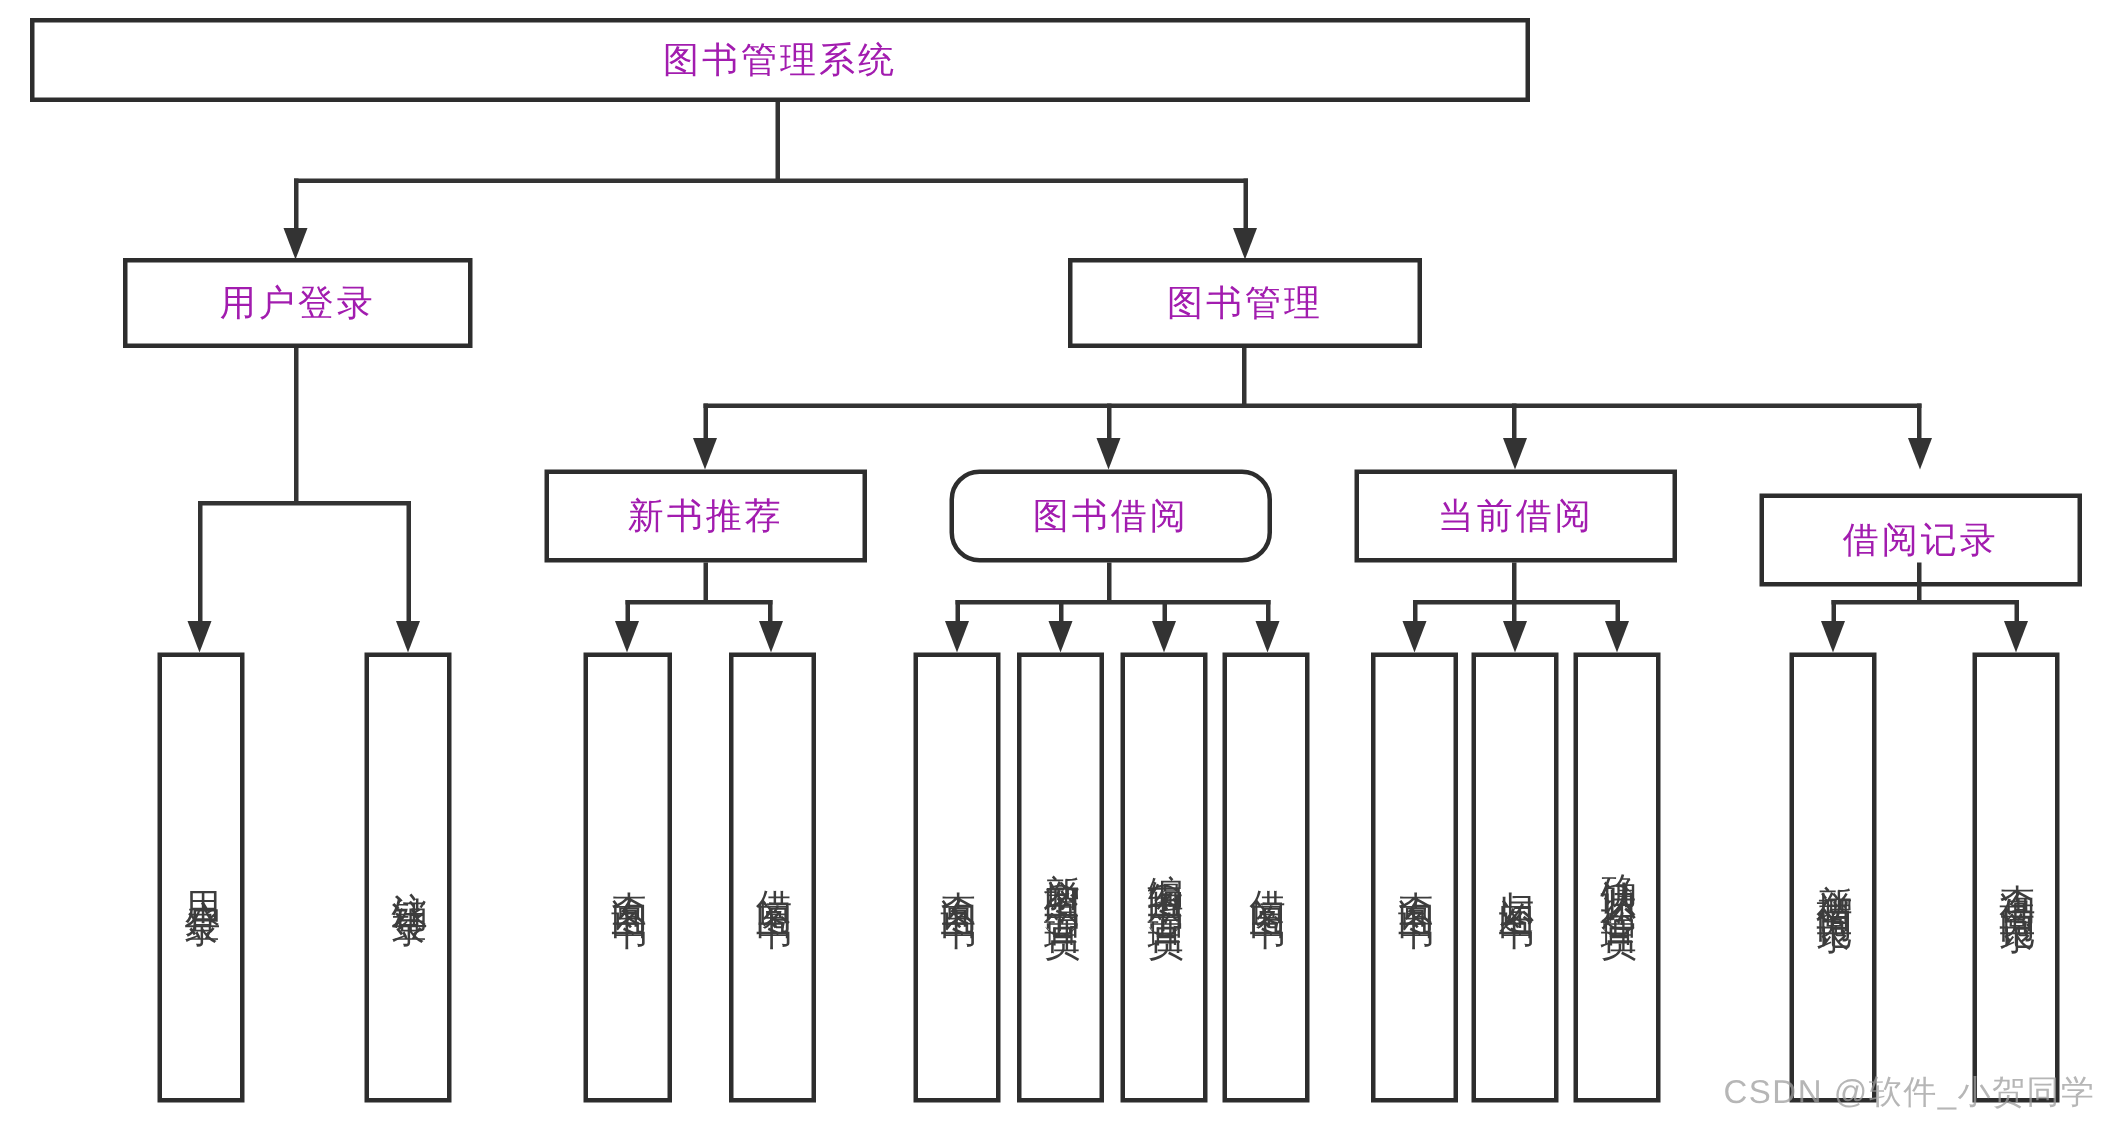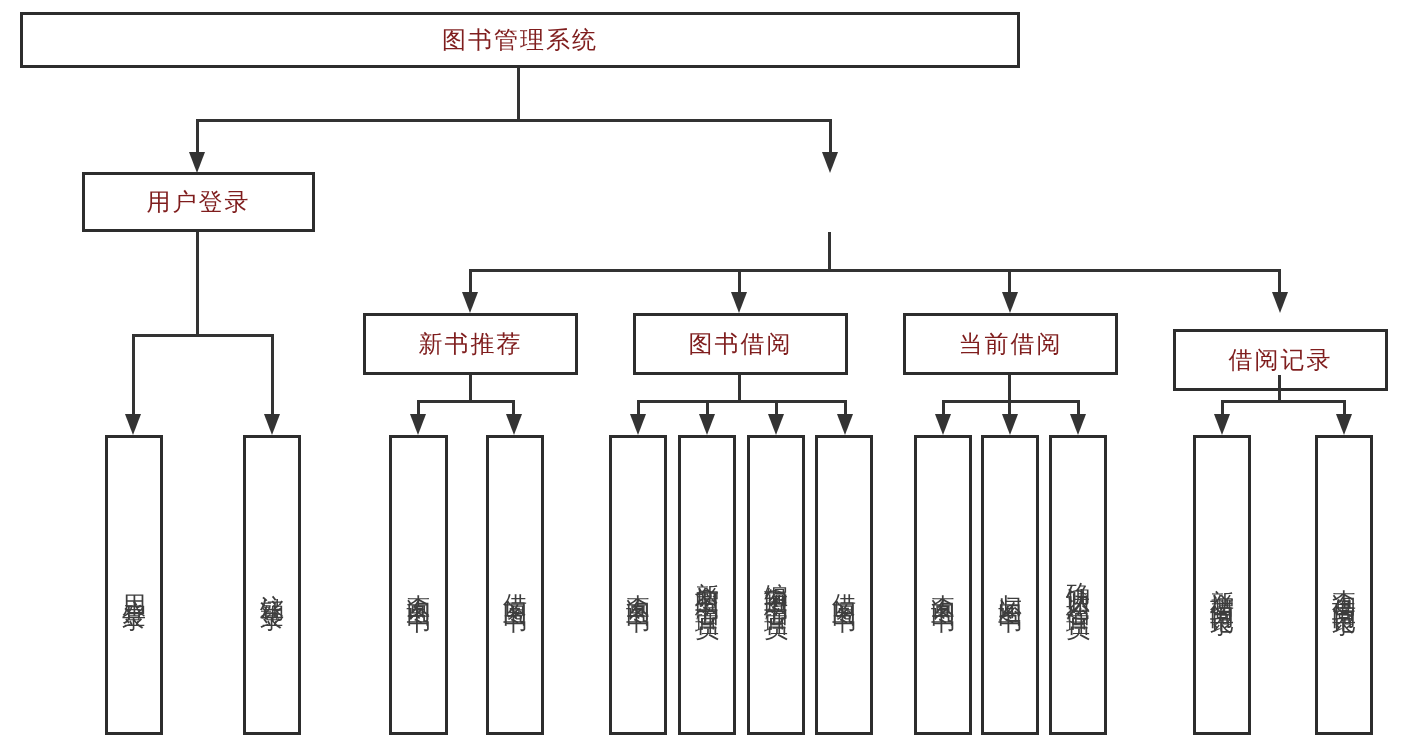--- a/index.html
+++ b/index.html
@@ -9,21 +9,21 @@
     background:#ffffff;
     font-family:"Liberation Sans","DejaVu Sans",sans-serif;
     overflow:hidden;
   }
   .node{
     position:absolute;
     box-sizing:border-box;
     border:3px solid #2d2d2d;
     background:#ffffff;
     display:flex;align-items:center;justify-content:center;
-    font-size:24px;color:#7f1d1d;letter-spacing:2px;
+    font-size:24px;color:#a21caf;letter-spacing:2px;
     text-align:center;
   }
   .vnode{
     position:absolute;
     box-sizing:border-box;
     border:3px solid #2d2d2d;
     background:#ffffff;
     display:flex;align-items:center;justify-content:center;
     color:#3d3d3d;
   }
@@ -63,20 +63,23 @@
   <div class="vline" style="left:517px;top:68px;height:53px;"></div>
   <div class="hline" style="left:196px;top:119px;width:636px;"></div>
   <div class="vline" style="left:196px;top:119px;height:36px;"></div>
   <div class="arrow" style="left:189px;top:152px;"></div>
   <div class="vline" style="left:829px;top:119px;height:36px;"></div>
   <div class="arrow" style="left:822px;top:152px;"></div>
 
   <div class="node" style="left:82px;top:172px;width:233px;height:60px;">
     <span>用户登录</span>
   </div>
+  <div class="node" style="left:712px;top:172px;width:236px;height:60px;">
+    <span>图书管理</span>
+  </div>
 
   <div class="vline" style="left:196px;top:232px;height:104px;"></div>
   <div class="hline" style="left:132px;top:334px;width:142px;"></div>
   <div class="vline" style="left:132px;top:334px;height:81px;"></div>
   <div class="arrow" style="left:125px;top:414px;"></div>
   <div class="vline" style="left:271px;top:334px;height:81px;"></div>
   <div class="arrow" style="left:264px;top:414px;"></div>
 
   <div class="vline" style="left:828px;top:232px;height:39px;"></div>
   <div class="hline" style="left:469px;top:269px;width:812px;"></div>
@@ -85,21 +88,21 @@
   <div class="vline" style="left:738px;top:269px;height:26px;"></div>
   <div class="arrow" style="left:731px;top:292px;"></div>
   <div class="vline" style="left:1008px;top:269px;height:26px;"></div>
   <div class="arrow" style="left:1002px;top:292px;"></div>
   <div class="vline" style="left:1278px;top:269px;height:26px;"></div>
   <div class="arrow" style="left:1272px;top:292px;"></div>
 
   <div class="node" style="left:363px;top:313px;width:215px;height:62px;">
     <span>新书推荐</span>
   </div>
-  <div class="node" style="left:633px;top:313px;width:215px;height:62px;">
+  <div class="node" style="left:633px;top:313px;width:215px;height:62px;border-radius:20px;">
     <span>图书借阅</span>
   </div>
   <div class="node" style="left:903px;top:313px;width:215px;height:62px;text-align:center;">
     <span>当前借阅</span>
   </div>
   <div class="node" style="left:1173px;top:329px;width:215px;height:62px;">
     <span>借阅记录</span>
   </div>
 
   <div class="vline" style="left:469px;top:375px;height:27px;"></div>
@@ -173,14 +176,15 @@
     <span class="vtext">确认归还（管理员）</span>
   </div>
 
   <div class="vnode" style="left:1193px;top:435px;width:58px;height:300px;">
     <span class="vtext">新增借阅记录</span>
   </div>
   <div class="vnode" style="left:1315px;top:435px;width:58px;height:300px;">
     <span class="vtext">查询借阅记录</span>
   </div>
 
+  <div class="watermark">CSDN @软件_小贺同学</div>
 
 </div>
 
 </body></html>

